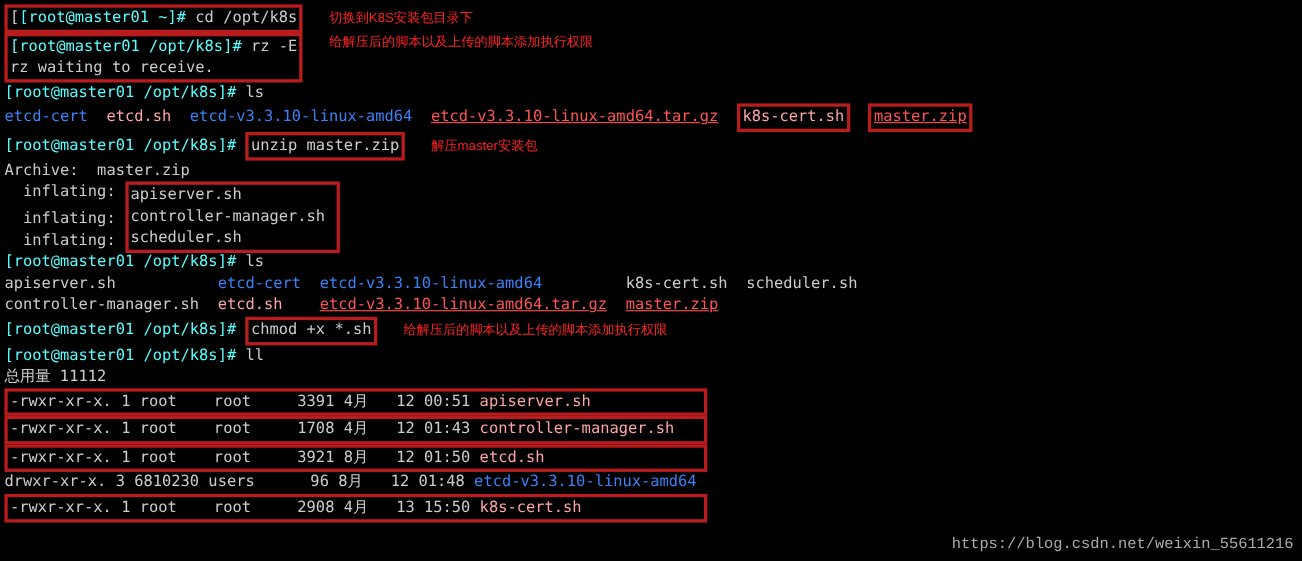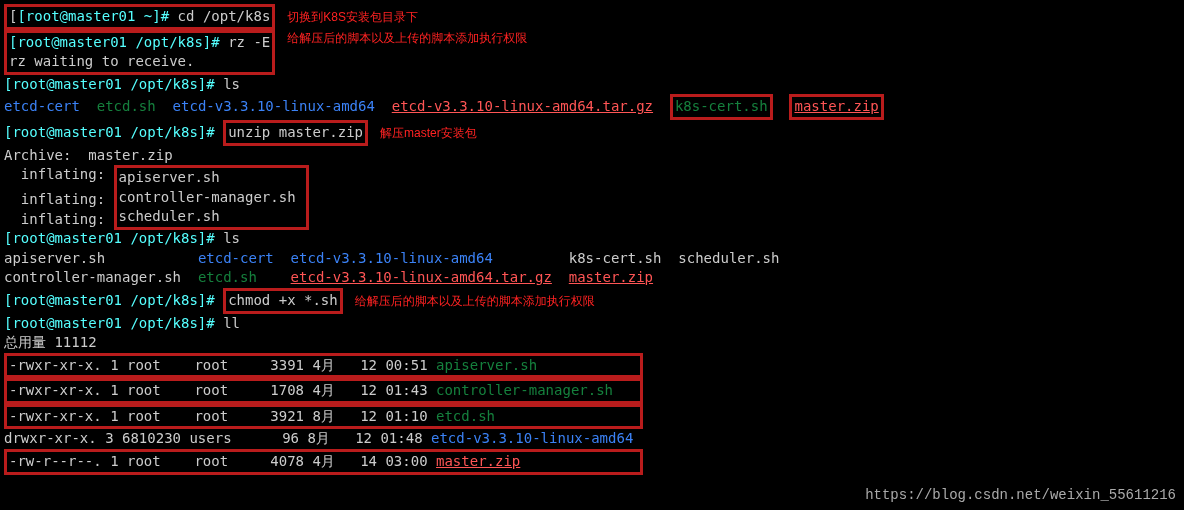--- a/index.html
+++ b/index.html
@@ -9,33 +9,33 @@
     color: #ccc;
     font-family: "Consolas", "Monaco", monospace;
     font-size: 14px;
     line-height: 1.4;
     width: 1184px;
     box-sizing: border-box;
   }
   .line { white-space: pre; }
   .blue { color: #3b82f6; }
   .cyan { color: #55ffff; }
-  .green { color: #15803d; }
+  .green { color: #fca5a5; }
   .red { color: #ff5555; text-decoration: underline; }
   .white { color: #cccccc; }
   .boxed {
     border: 3px solid #b91c1c;
     padding: 0 2px;
     display: inline-block;
   }
   .note {
     color: #ff2222;
     font-size: 12px;
     font-family: "SimSun", sans-serif;
-    margin-left: 12px;
+    margin-left: 24px;
   }
   .watermark {
     position: absolute;
     right: 8px;
     top: 486px;
     color: #aaa;
     font-size: 14px;
     font-family: Liberation Mono, monospace;
   }
 </style>
@@ -63,18 +63,18 @@
 <div class="line"><span class="white">controller-manager.sh</span><span>  </span><span class="green">etcd.sh</span><span>    </span><span class="red">etcd-v3.3.10-linux-amd64.tar.gz</span><span>  </span><span class="red">master.zip</span></div>
 
 <div class="line"><span class="cyan">[root@master01 /opt/k8s]#</span><span class="white"> </span><span class="boxed white">chmod +x *.sh</span><span class="note">给解压后的脚本以及上传的脚本添加执行权限</span></div>
 
 <div class="line"><span class="cyan">[root@master01 /opt/k8s]#</span><span class="white"> </span><span class="white">ll</span></div>
 <div class="line white">总用量 11112</div>
 
 <div id="ll-rows">
     <div class="line"><span class="boxed"><span class="white">-rwxr-xr-x. 1 root    root     3391 4月   12 00:51 </span><span class="green">apiserver.sh</span><span>            </span></span></div>
     <div class="line"><span class="boxed"><span class="white">-rwxr-xr-x. 1 root    root     1708 4月   12 01:43 </span><span class="green">controller-manager.sh</span><span>   </span></span></div>
-    <div class="line"><span class="boxed"><span class="white">-rwxr-xr-x. 1 root    root     3921 8月   12 01:10 </span><span class="green">etcd.sh</span><span>                 </span></span></div>
+    <div class="line"><span class="boxed"><span class="white">-rwxr-xr-x. 1 root    root     3921 8月   12 01:50 </span><span class="green">etcd.sh</span><span>                 </span></span></div>
     <div class="line"><span class="white">drwxr-xr-x. 3 6810230 users      96 8月   12 01:48 </span><span class="blue">etcd-v3.3.10-linux-amd64</span></div>
-    <div class="line"><span class="boxed"><span class="white">-rw-r--r--. 1 root    root     4078 4月   14 03:00 </span><span class="red">master.zip</span><span>              </span></span></div>
+    <div class="line"><span class="boxed"><span class="white">-rwxr-xr-x. 1 root    root     2908 4月   13 15:50 </span><span class="green">k8s-cert.sh</span><span>             </span></span></div>
   </div>
 
 <div class="watermark">https://blog.csdn.net/weixin_55611216</div>
 
 </body></html>

